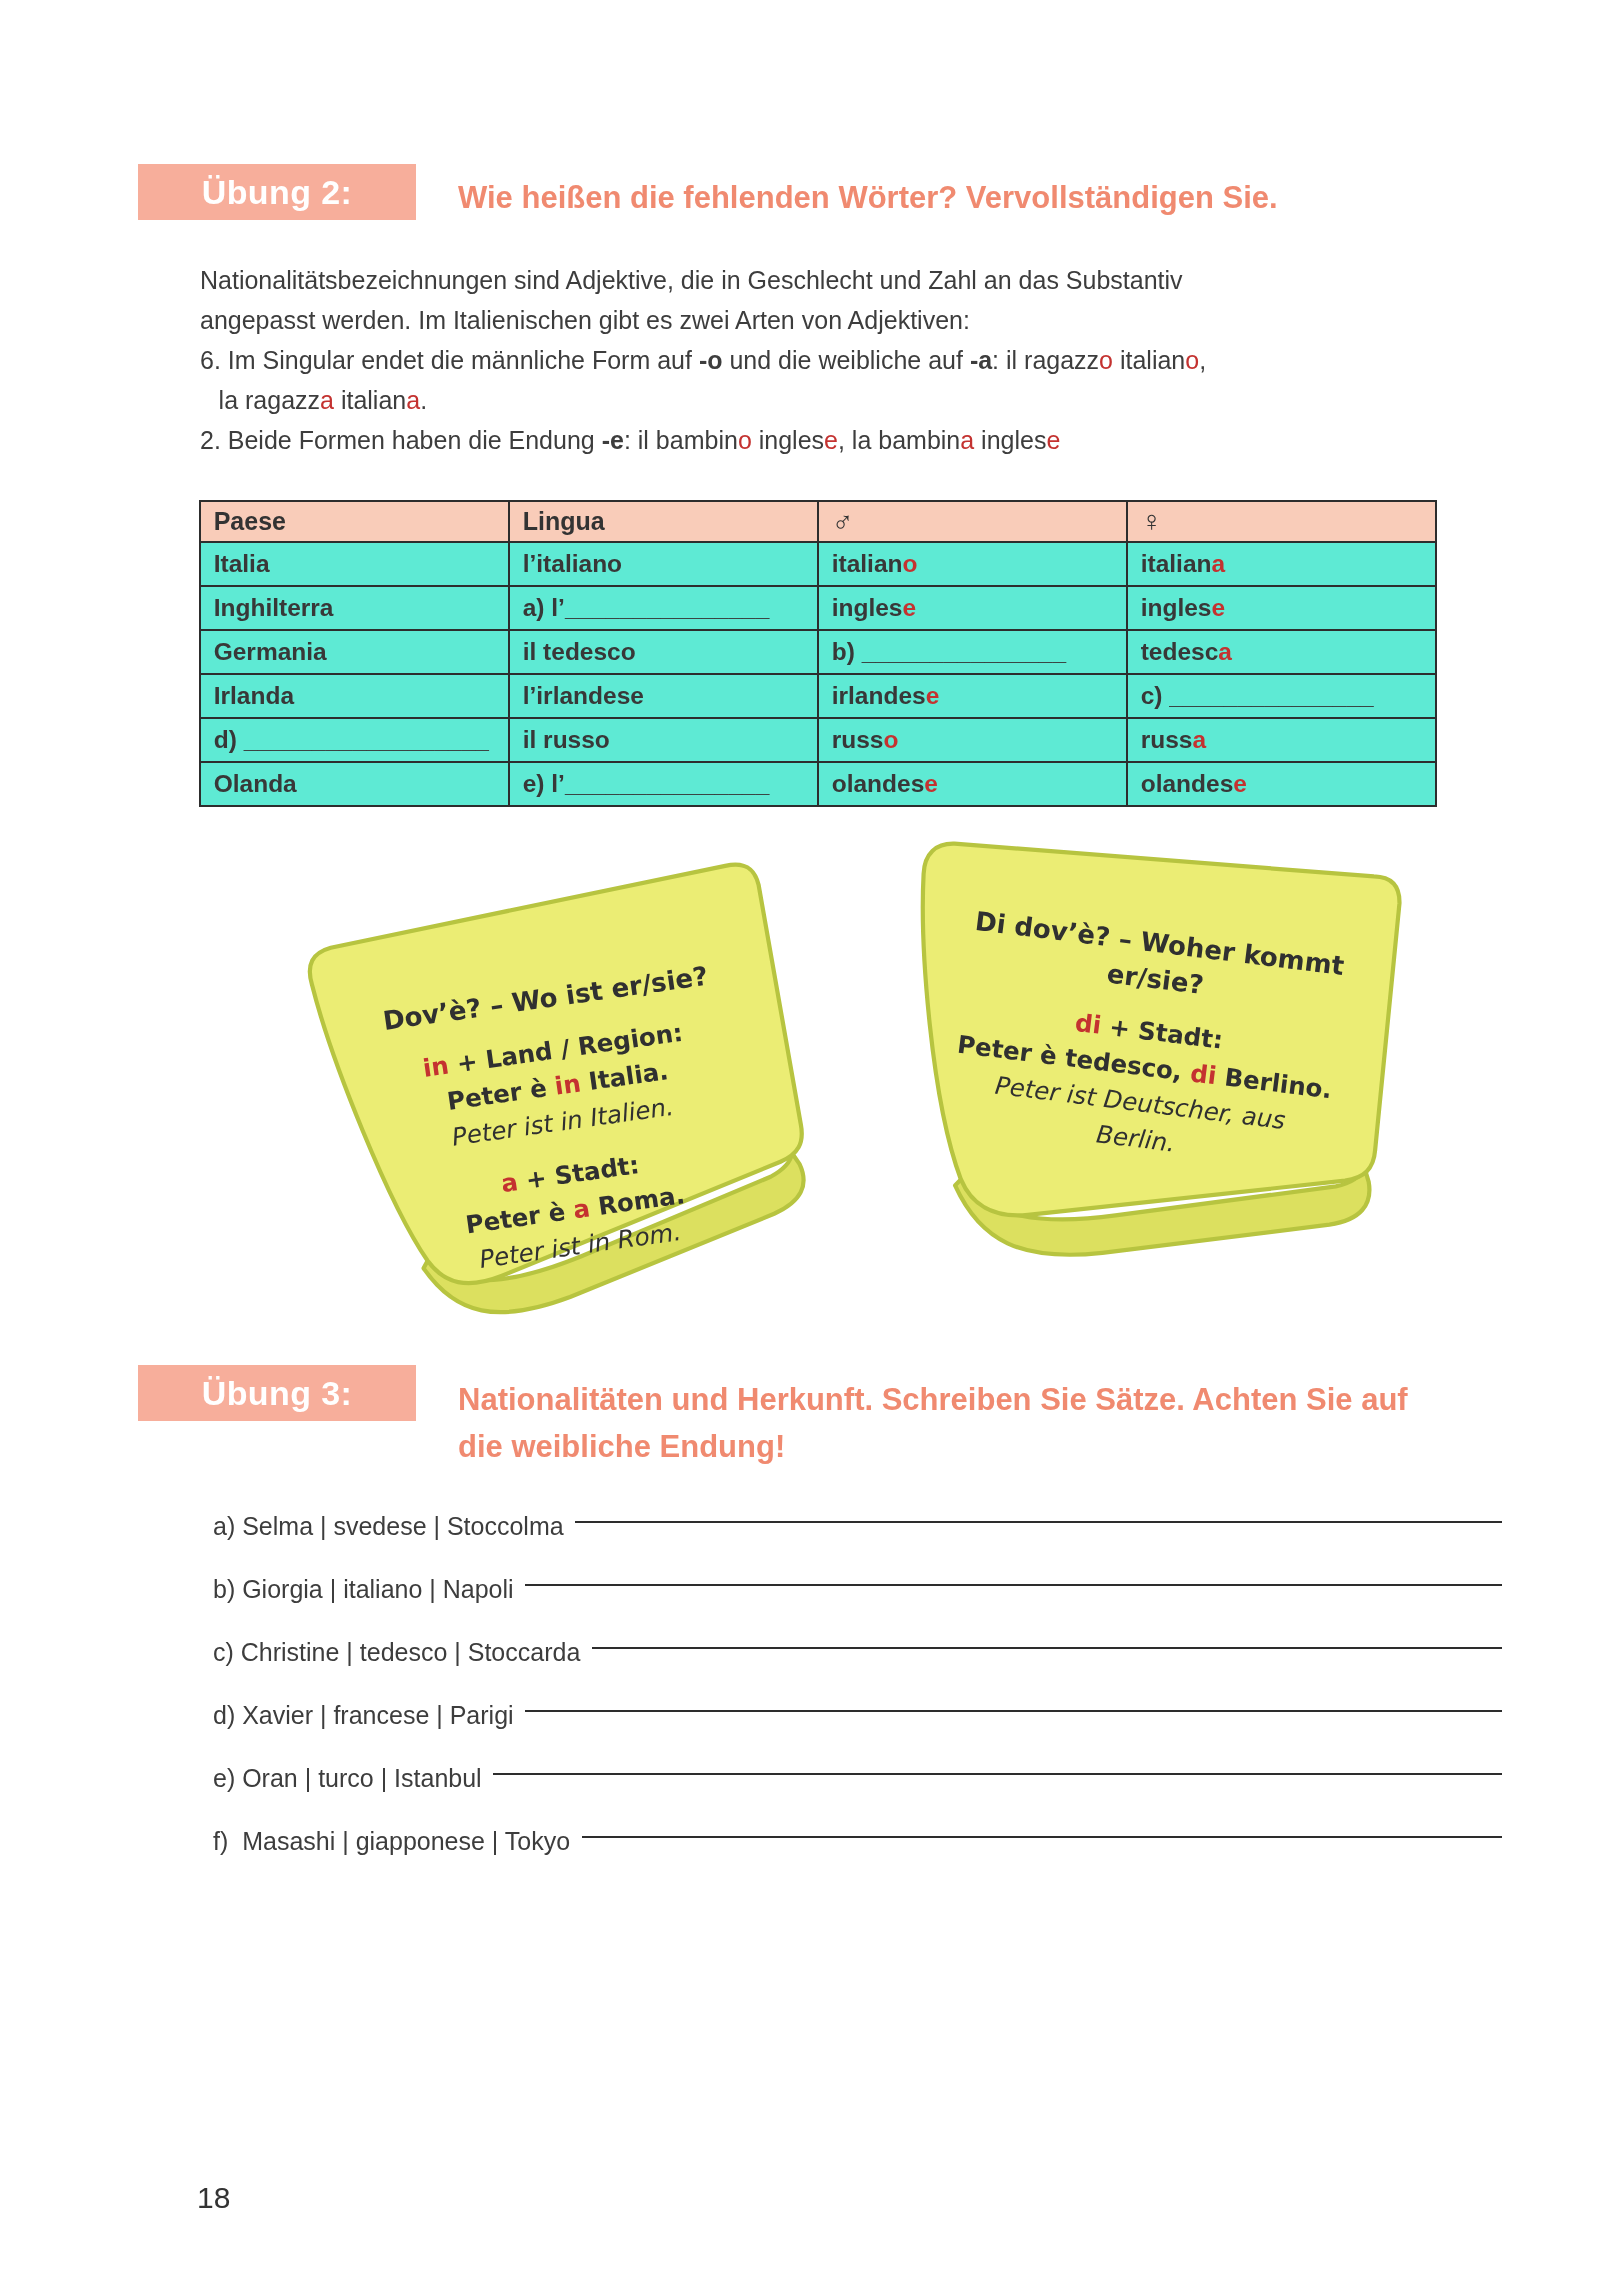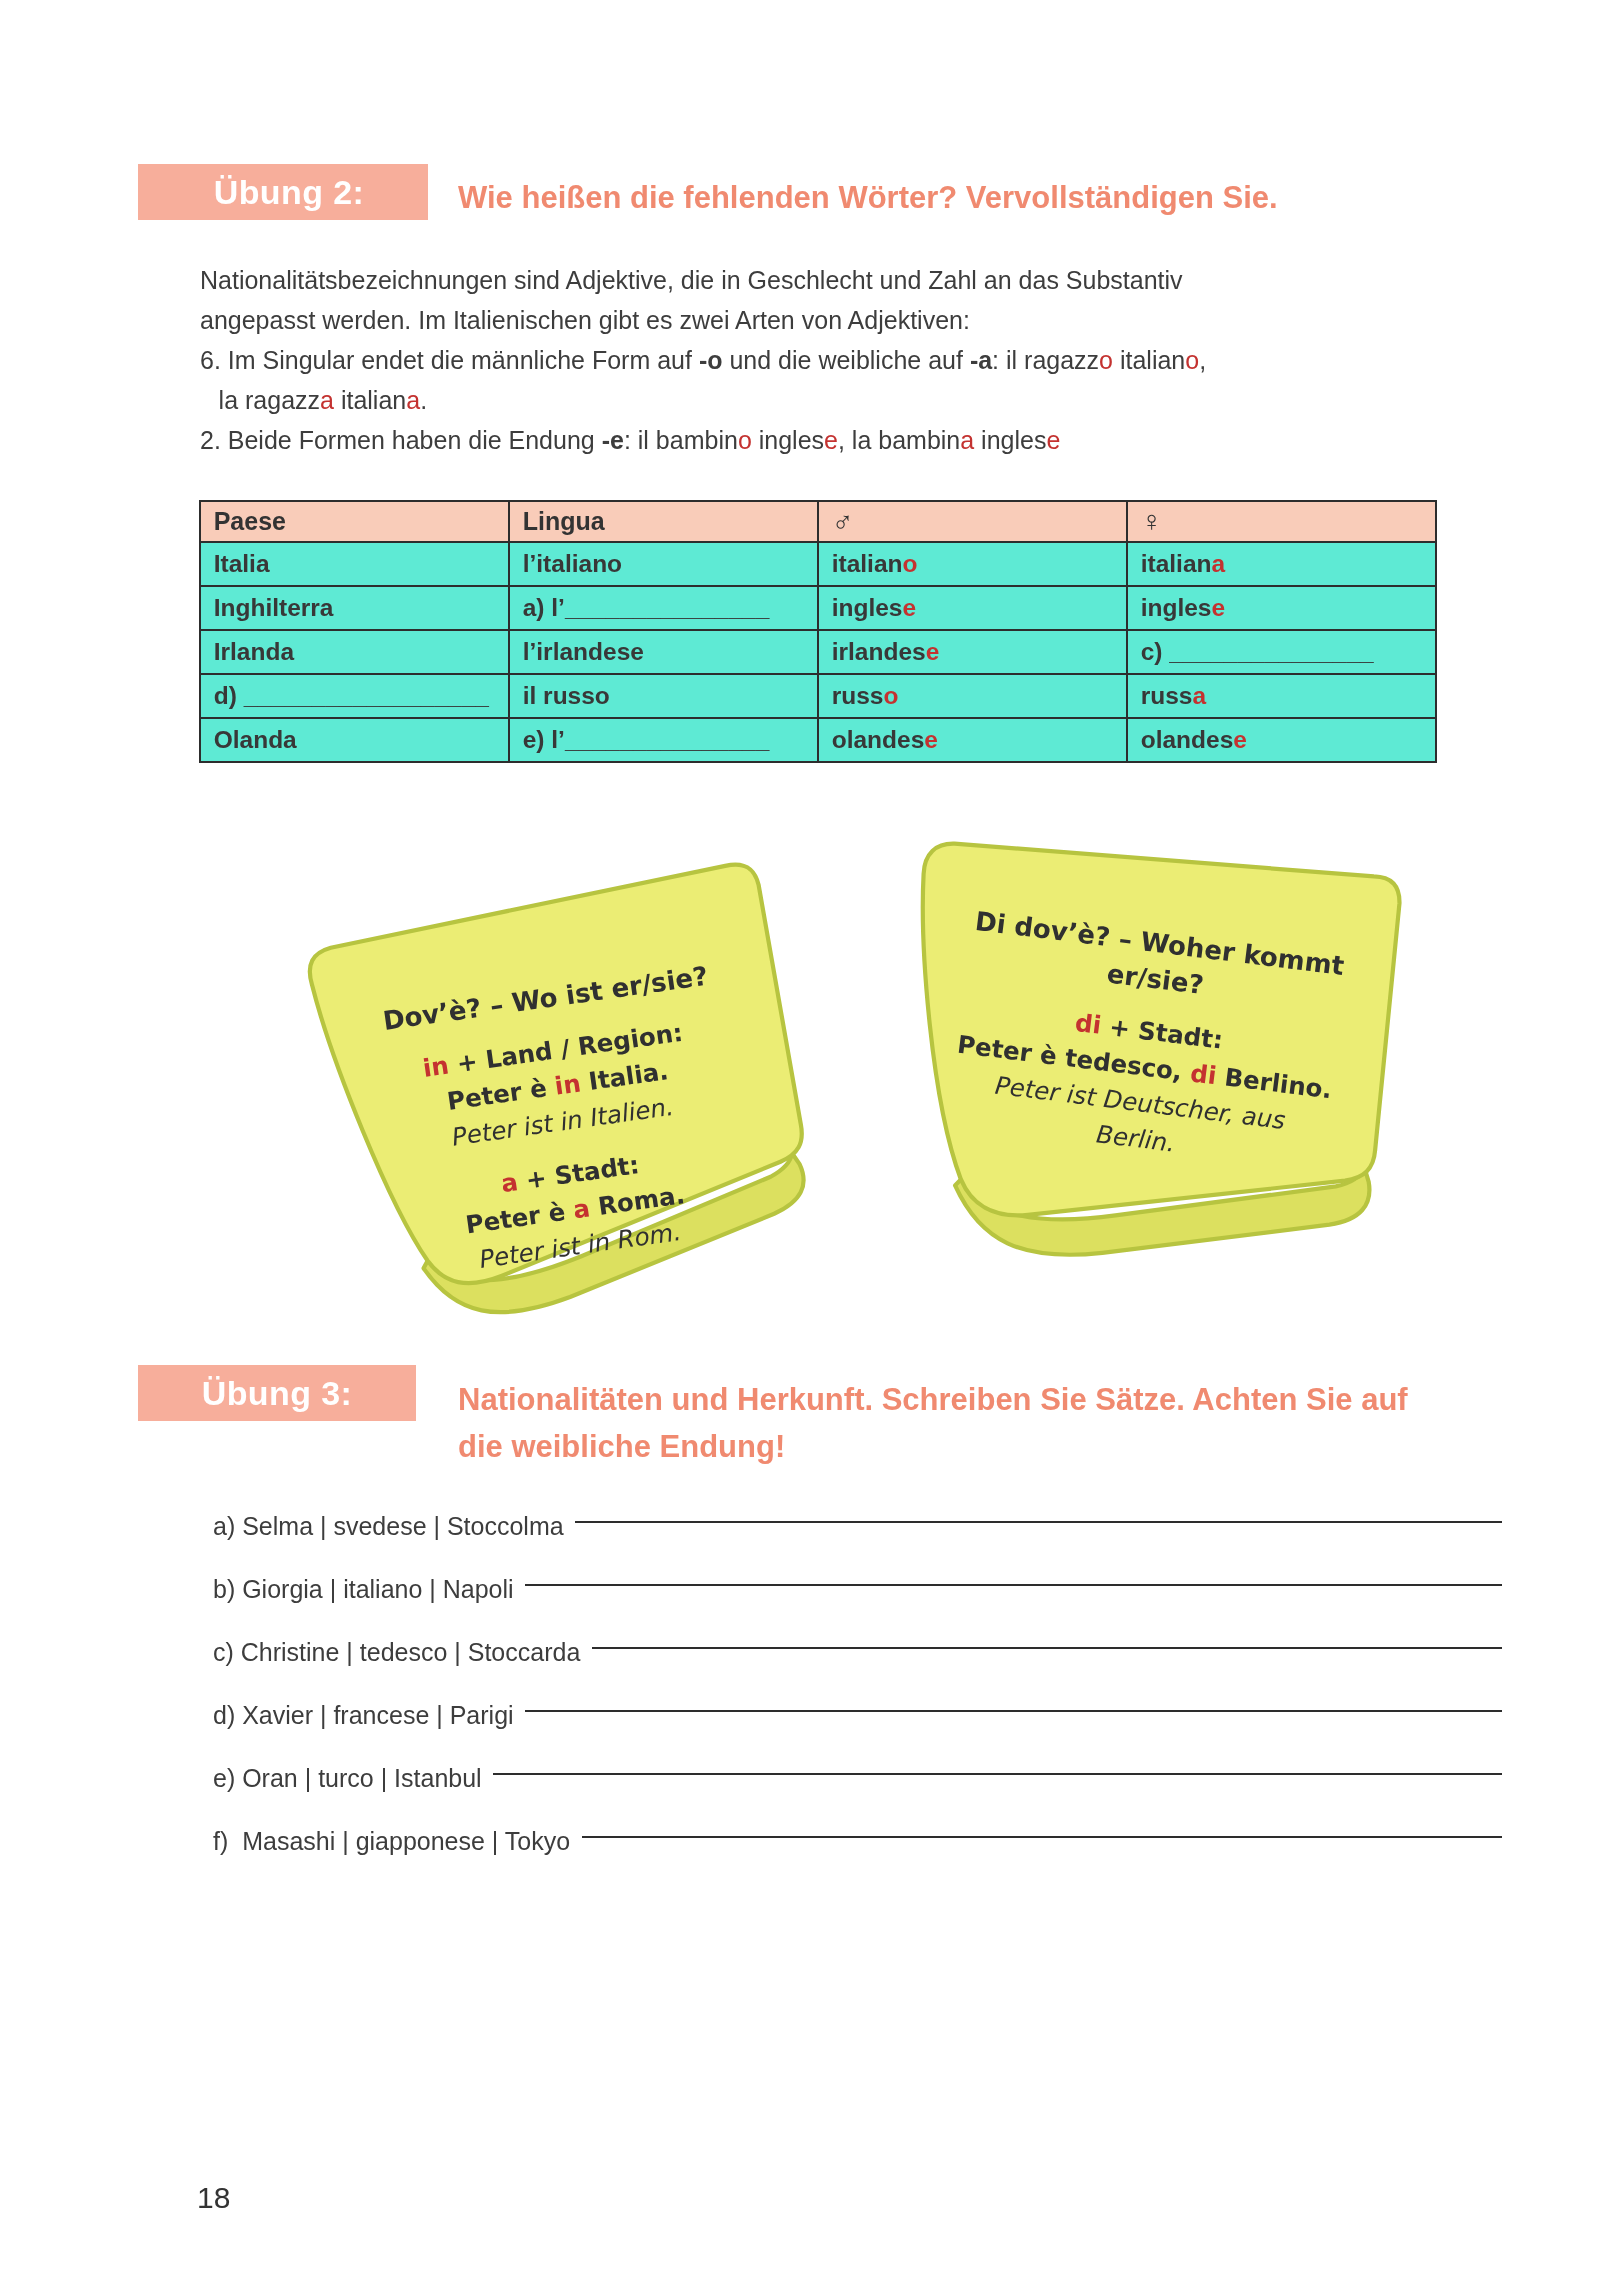--- a/index.html
+++ b/index.html
@@ -12,21 +12,21 @@
     overflow:hidden;
   }
   
   .ex-label-box{
     position:absolute;left:138px;width:278px;height:56px;
     background:#f7ae9b;display:flex;align-items:center;justify-content:center;
   }
   .ex-label-box .lbl{
     color:#ffffff;font-size:34px;font-weight:bold;letter-spacing:0.4px;
   }
-  .ex2-box{top:164px;padding-left:12px;}
+  .ex2-box{top:164px;}
   .ex3-box{top:1365px;}
   .ex-title{
     position:absolute;left:458px;color:#f08a70;font-weight:bold;
     font-size:31px;line-height:47px;
   }
   .ex2-title{top:174px;}
   .ex3-title{top:1376px;width:1047px;}
   
   .intro{
     position:absolute;left:200px;top:260px;width:1317px;
@@ -125,20 +125,26 @@
         <td><span>Italia</span></td>
         <td><span>l’italiano</span></td>
         <td><span>italian</span><span class="red">o</span></td>
         <td><span>italian</span><span class="red">a</span></td>
       </tr>
       <tr>
         <td><span>Inghilterra</span></td>
         <td><span>a) l’</span><span>_______________</span></td>
         <td><span>ingles</span><span class="red">e</span></td>
         <td><span>ingles</span><span class="red">e</span></td>
+      </tr>
+      <tr>
+        <td><span>Germania</span></td>
+        <td><span>il tedesco</span></td>
+        <td><span>b) </span><span>_______________</span></td>
+        <td><span>tedesc</span><span class="red">a</span></td>
       </tr>
       <tr>
         <td><span>Irlanda</span></td>
         <td><span>l’irlandese</span></td>
         <td><span>irlandes</span><span class="red">e</span></td>
         <td><span>c) </span><span>_______________</span></td>
       </tr>
       <tr>
         <td><span>d) </span><span>__________________</span></td>
         <td><span>il russo</span></td>

